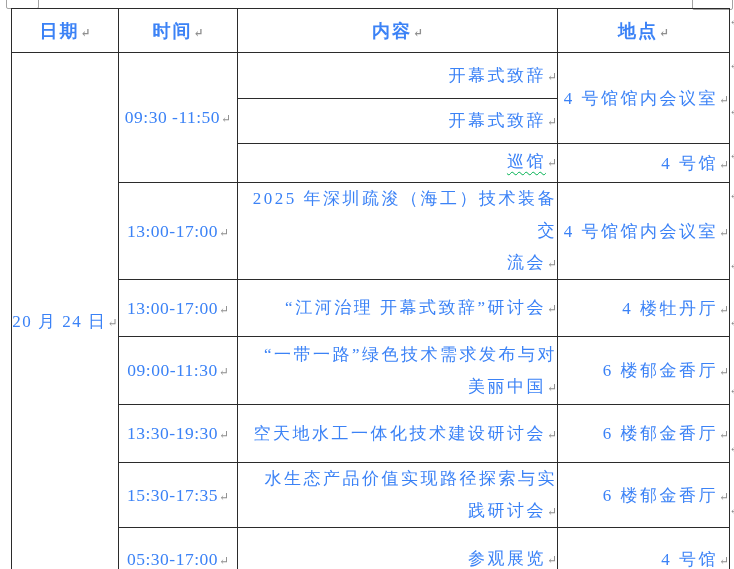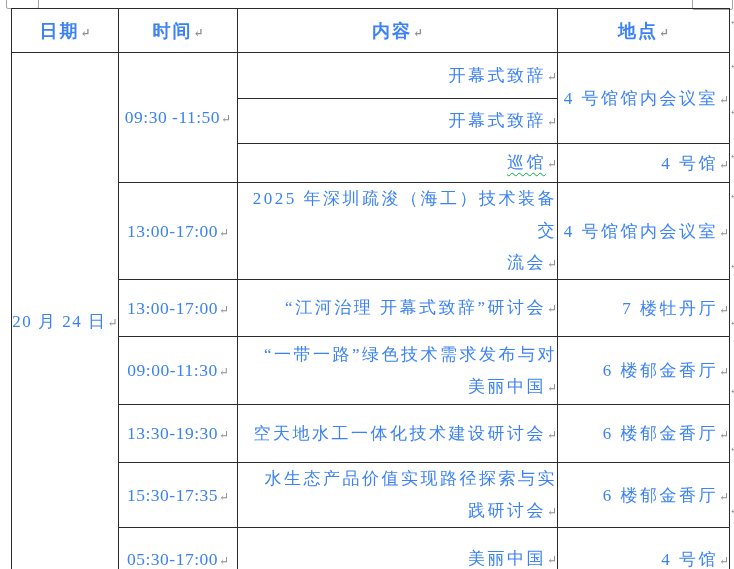--- a/index.html
+++ b/index.html
@@ -69,20 +69,21 @@
     letter-spacing: 0;
     margin-left: 1px;
     vertical-align: baseline;
   }
   .spell {
     text-decoration-line: underline;
     text-decoration-style: wavy;
     text-decoration-color: #00b050;
     text-decoration-thickness: 1px;
     text-underline-offset: 4px;
+    font-family: Liberation Mono, monospace;
   }
   .eor {
     position: absolute;
     left: 730px;
     color: #8f8f8f;
     font-size: 11px;
     line-height: 11px;
   }
 </style>
 </head>
@@ -128,21 +129,21 @@
     <tr style="height:71px">
       <td class="c-time"><span class="txt">13:00-17:00</span><span class="eoc">↵</span></td>
       <td class="c-content"><span class="txt">2025 年深圳疏浚（海工）技术装备交
 流会</span><span class="eoc">↵</span></td>
       <td class="c-loc"><span class="txt">4 号馆馆内会议室</span><span class="eoc">↵</span></td>
     </tr>
 
     <tr style="height:57px">
       <td class="c-time"><span class="txt">13:00-17:00</span><span class="eoc">↵</span></td>
       <td class="c-content"><span class="txt">“江河治理 开幕式致辞”研讨会</span><span class="eoc">↵</span></td>
-      <td class="c-loc"><span class="txt">7 楼牡丹厅</span><span class="eoc">↵</span></td>
+      <td class="c-loc"><span class="txt">4 楼牡丹厅</span><span class="eoc">↵</span></td>
     </tr>
 
     <tr style="height:68px">
       <td class="c-time"><span class="txt">09:00-11:30</span><span class="eoc">↵</span></td>
       <td class="c-content"><span class="txt">“一带一路”绿色技术需求发布与对
 美丽中国</span><span class="eoc">↵</span></td>
       <td class="c-loc"><span class="txt">6 楼郁金香厅</span><span class="eoc">↵</span></td>
     </tr>
 
     <tr style="height:58px">
@@ -153,21 +154,21 @@
 
     <tr style="height:62px">
       <td class="c-time"><span class="txt">15:30-17:35</span><span class="eoc">↵</span></td>
       <td class="c-content"><span class="txt">水生态产品价值实现路径探索与实
 践研讨会</span><span class="eoc">↵</span></td>
       <td class="c-loc"><span class="txt">6 楼郁金香厅</span><span class="eoc">↵</span></td>
     </tr>
 
     <tr style="height:63px">
       <td class="c-time"><span class="txt">05:30-17:00</span><span class="eoc">↵</span></td>
-      <td class="c-content"><span class="txt">美丽中国</span><span class="eoc">↵</span></td>
+      <td class="c-content"><span class="txt">参观展览</span><span class="eoc">↵</span></td>
       <td class="c-loc"><span class="txt">4 号馆</span><span class="eoc">↵</span></td>
     </tr>
 
   </tbody>
     </table>
 
   <span class="eor" style="top:16px">↵</span>
   <span class="eor" style="top:60px">↵</span>
   <span class="eor" style="top:106px">↵</span>
   <span class="eor" style="top:150px">↵</span>

